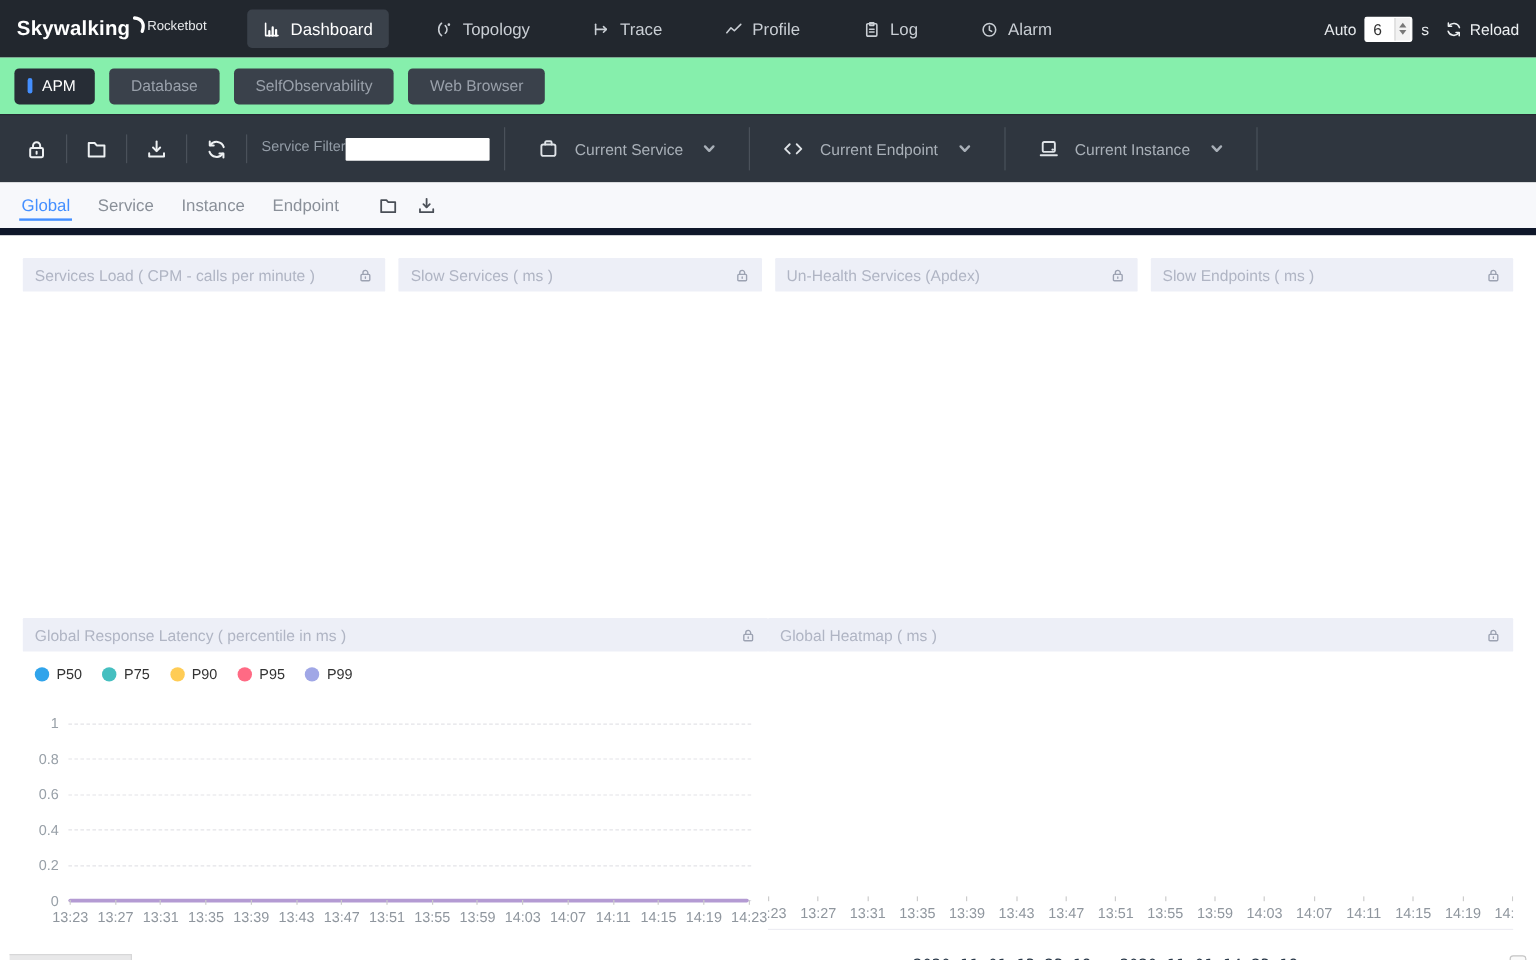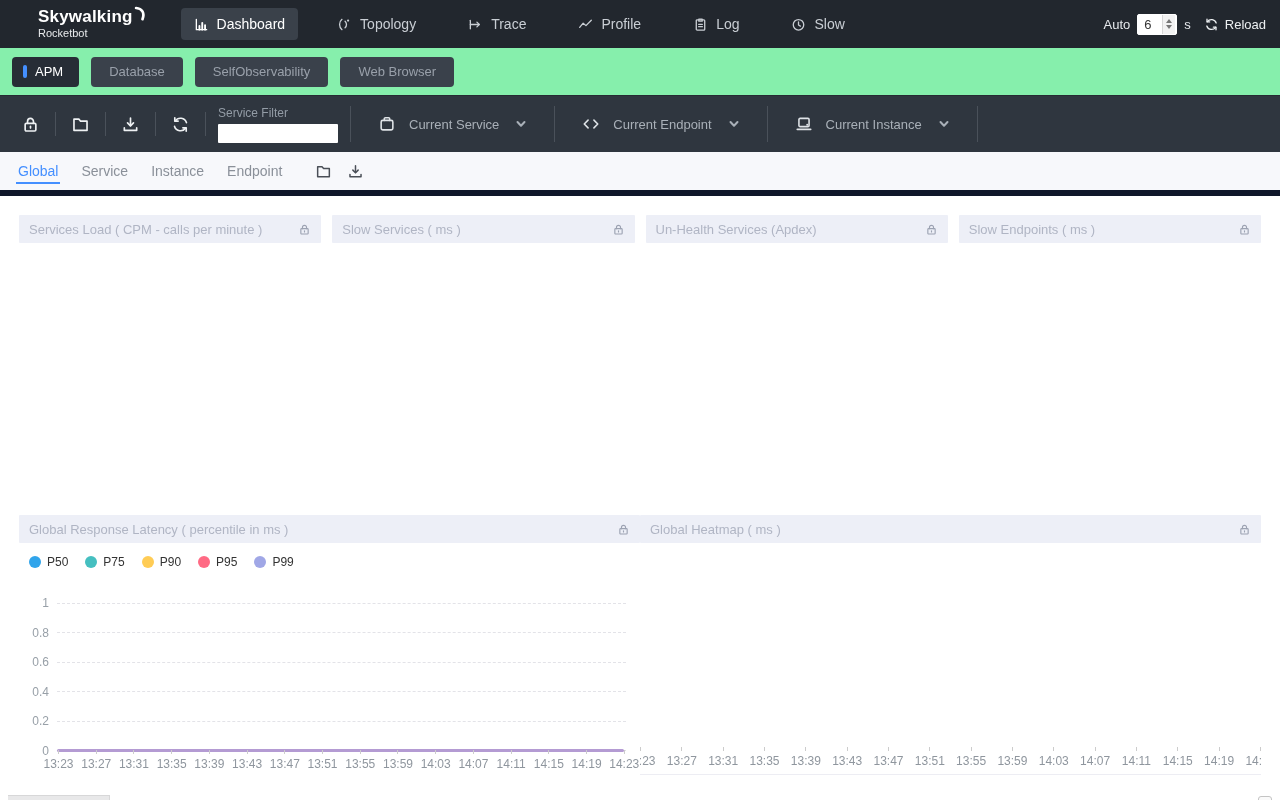--- a/index.html
+++ b/index.html
@@ -3,21 +3,21 @@
 <meta charset="utf-8">
 <style>
   * { margin:0; padding:0; box-sizing:border-box; }
   html,body { width:1280px; height:800px; overflow:hidden; background:#fff;
     font-family:"Liberation Sans", sans-serif; }
   svg { display:block; }
   .ico { stroke:currentColor; fill:none; stroke-width:1.4; stroke-linecap:round; stroke-linejoin:round; }
 
   
   .topbar { height:48px; background:#22272E; display:flex; align-items:center; padding:0 14px; }
-  .logo { display:flex; flex-direction:column; line-height:1.05; color:#fff; margin-right:34px;margin-left:24px; }
+  .logo { display:flex; flex-direction:row; line-height:1.05; color:#fff; margin-right:34px; }
   .logo-row { display:flex; align-items:flex-start; }
   .logo-title { font-size:17px; font-weight:bold; letter-spacing:.2px; }
   .logo-swoosh { margin-left:1px; margin-top:-2px; color:#fff; }
   .logo-sub { font-size:11px; color:#e8eaec; margin-top:2px; }
   .nav-menu { display:flex; align-items:center; gap:26px; }
   .nav-item { display:flex; align-items:center; gap:8px; color:#c9ced4; font-size:14px;
     padding:8px 13px; border-radius:4px; cursor:pointer; white-space:nowrap; }
   .nav-item.active { background:#3a414a; color:#fff; }
   .nav-item svg { width:15px; height:15px; }
   .top-right { margin-left:auto; display:flex; align-items:center; color:#e6e9ec; font-size:13px; gap:7px; }
@@ -37,21 +37,21 @@
     background:#3a414b; color:#99a0aa; font-size:13px; cursor:pointer; }
   .layer-btn.active { background:#272d36; color:#fff; padding:0 16px 0 11px; }
   .apm-pill { width:4px; height:13px; border-radius:2px; background:#448FFF; margin-right:8px; display:inline-block; }
 
   
   .toolbar { height:57px; background:#2F363F; border-top:1px solid #262b33; display:flex; align-items:center; padding:0 6px; }
   .tool-btn { color:#eef1f3; padding:0 15px; cursor:pointer; }
   .tool-btn svg { width:19px; height:19px; }
   .vdiv { width:1px; height:24px; background:#4a515a; }
   .vdiv.tall { height:36px; }
-  .filter-block { display:flex; flex-direction:column; margin:0 12px; }
+  .filter-block { display:flex; flex-direction:row; margin:0 12px; }
   .filter-label { font-size:12px; color:#939ca6; margin-bottom:4px; }
   .filter-input { width:120px; height:19px; background:#fff; border:0; outline:0; border-radius:1px;
     font-size:12px; padding:0 5px; font-family:"Liberation Sans", sans-serif; }
   .selector { display:flex; align-items:center; padding:0 27px; cursor:pointer; color:#a9b0b8; }
   .selector svg.lead { width:18px; height:18px; color:#dfe3e7; }
   .selector .sel-label { font-size:13px; margin:0 16px 0 13px; white-space:nowrap; }
   .selector svg.chev { width:12px; height:12px; stroke-width:2; }
 
   
   .tabbar { height:44px; background:#f7f8fb; border-bottom:6px solid #0f172a; display:flex; align-items:center; padding:0 16px; }
@@ -160,21 +160,21 @@
           <path d="M6.2 2.2h3.6v2.2H6.2z"></path>
           <path d="M6 7.8h4M6 10.3h4"></path>
         </svg>
       <span>Log</span>
     </div>
     <div class="nav-item">
       <svg class="ico" viewBox="0 0 16 16">
           <circle cx="8" cy="8.3" r="5.6"></circle>
           <path d="M8 5.3v3.2l2 1.2"></path>
         </svg>
-      <span>Slow</span>
+      <span>Alarm</span>
     </div>
   </div>
 
   <div class="top-right">
     <span>Auto</span>
     <div class="num-input">
       <input value="6" style="">
       <div class="spin">
         <i class="caret-up"></i>
         <i class="caret-dn"></i>

